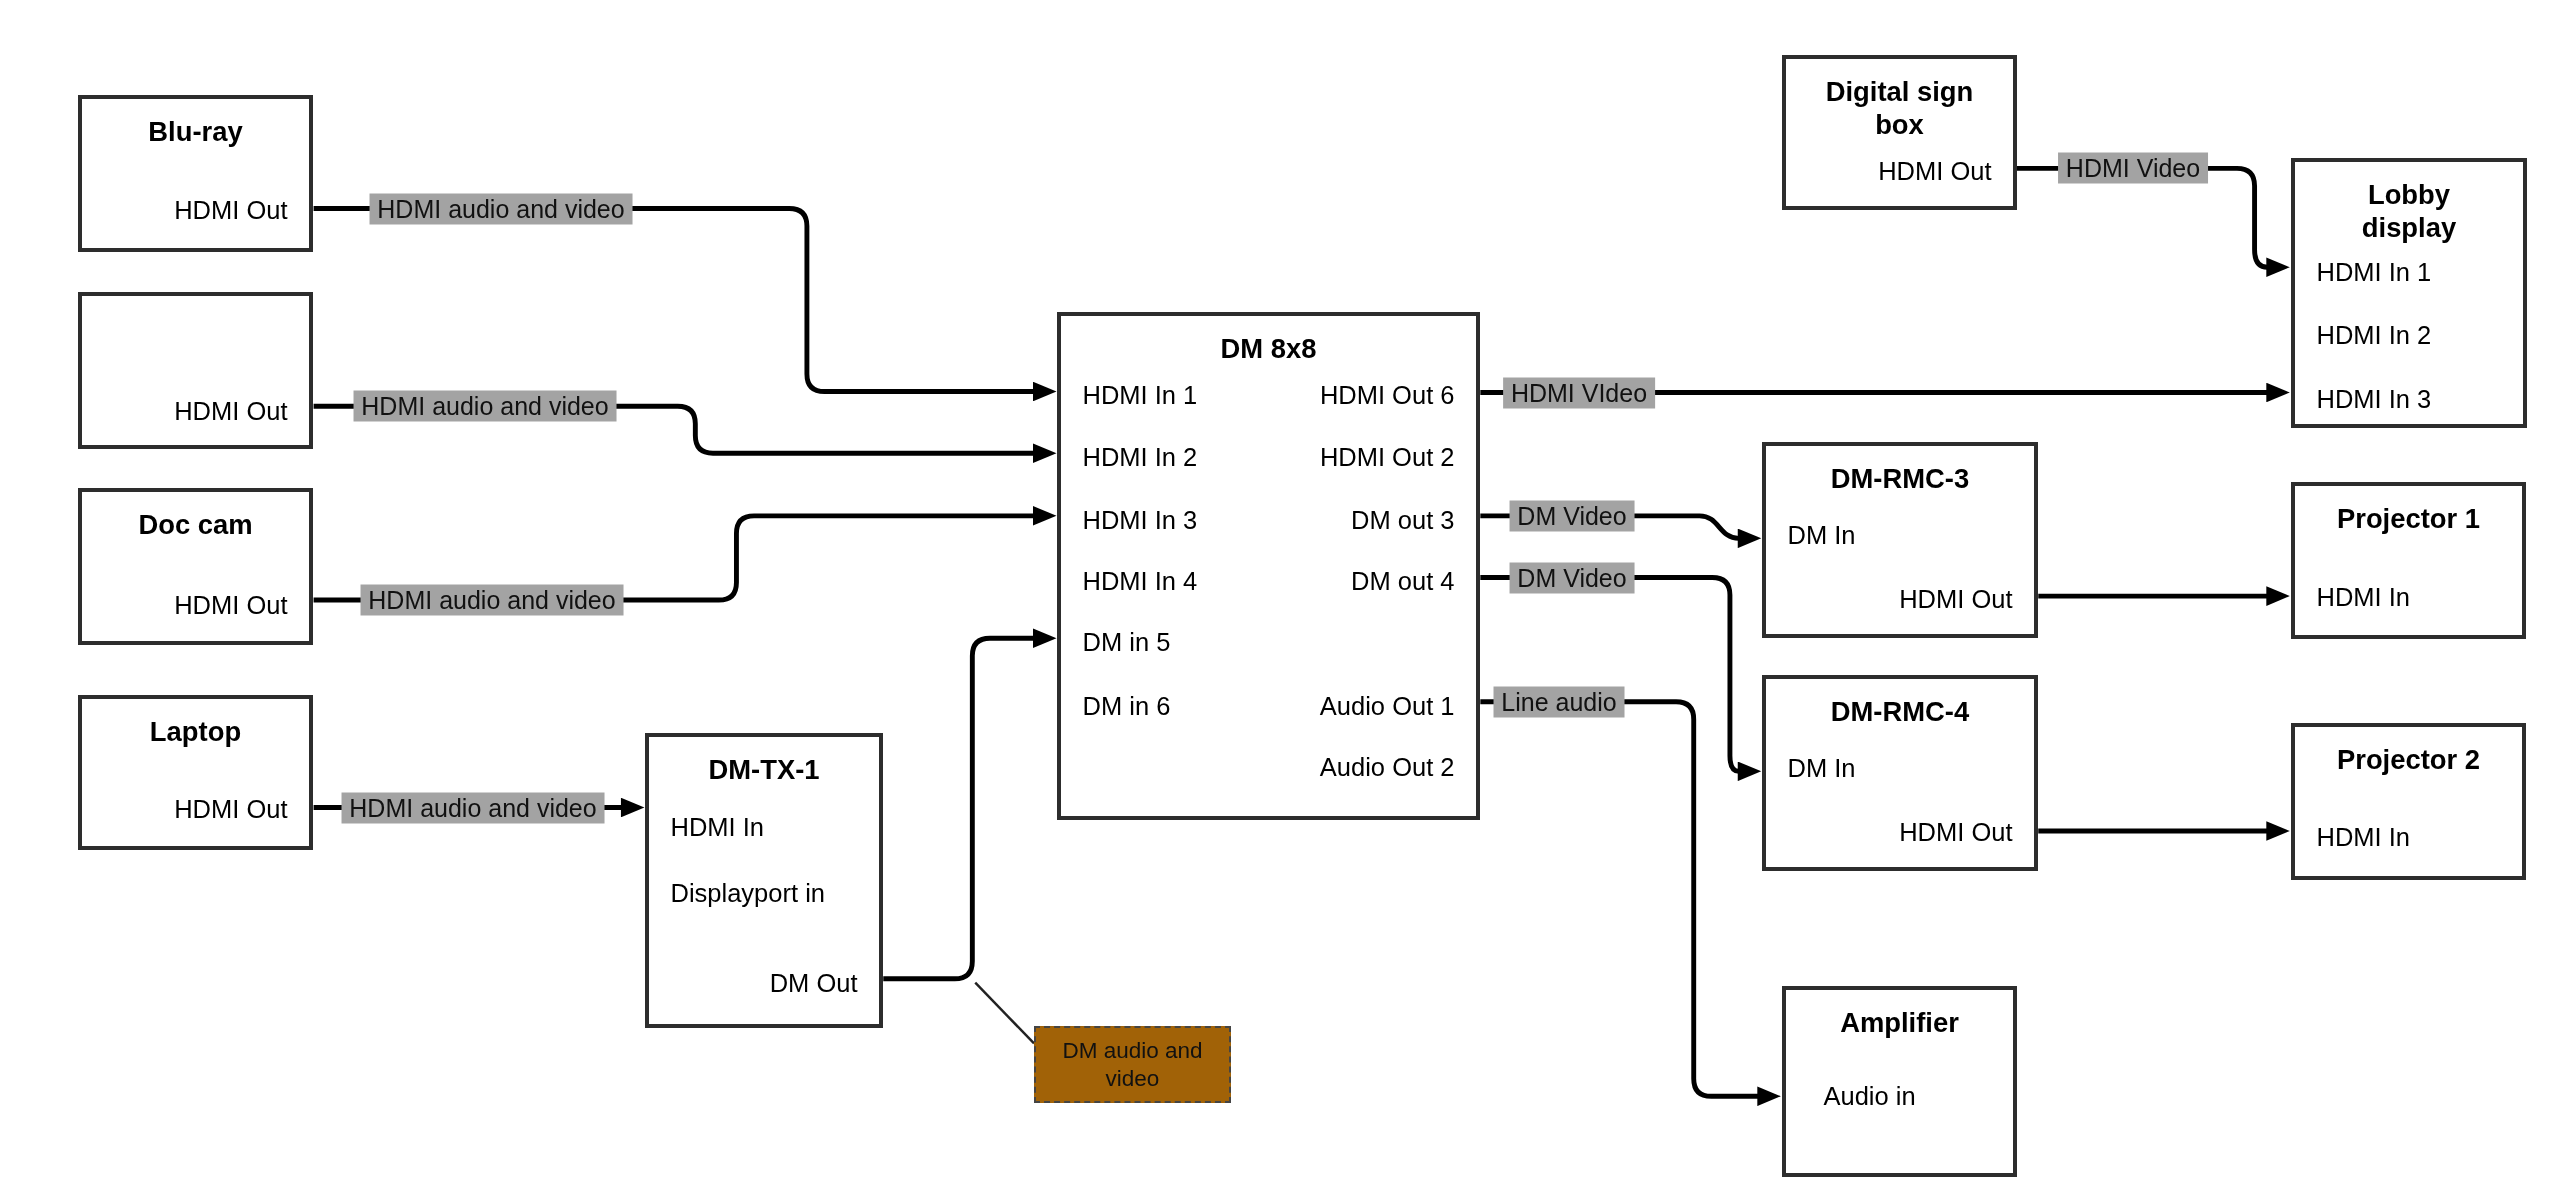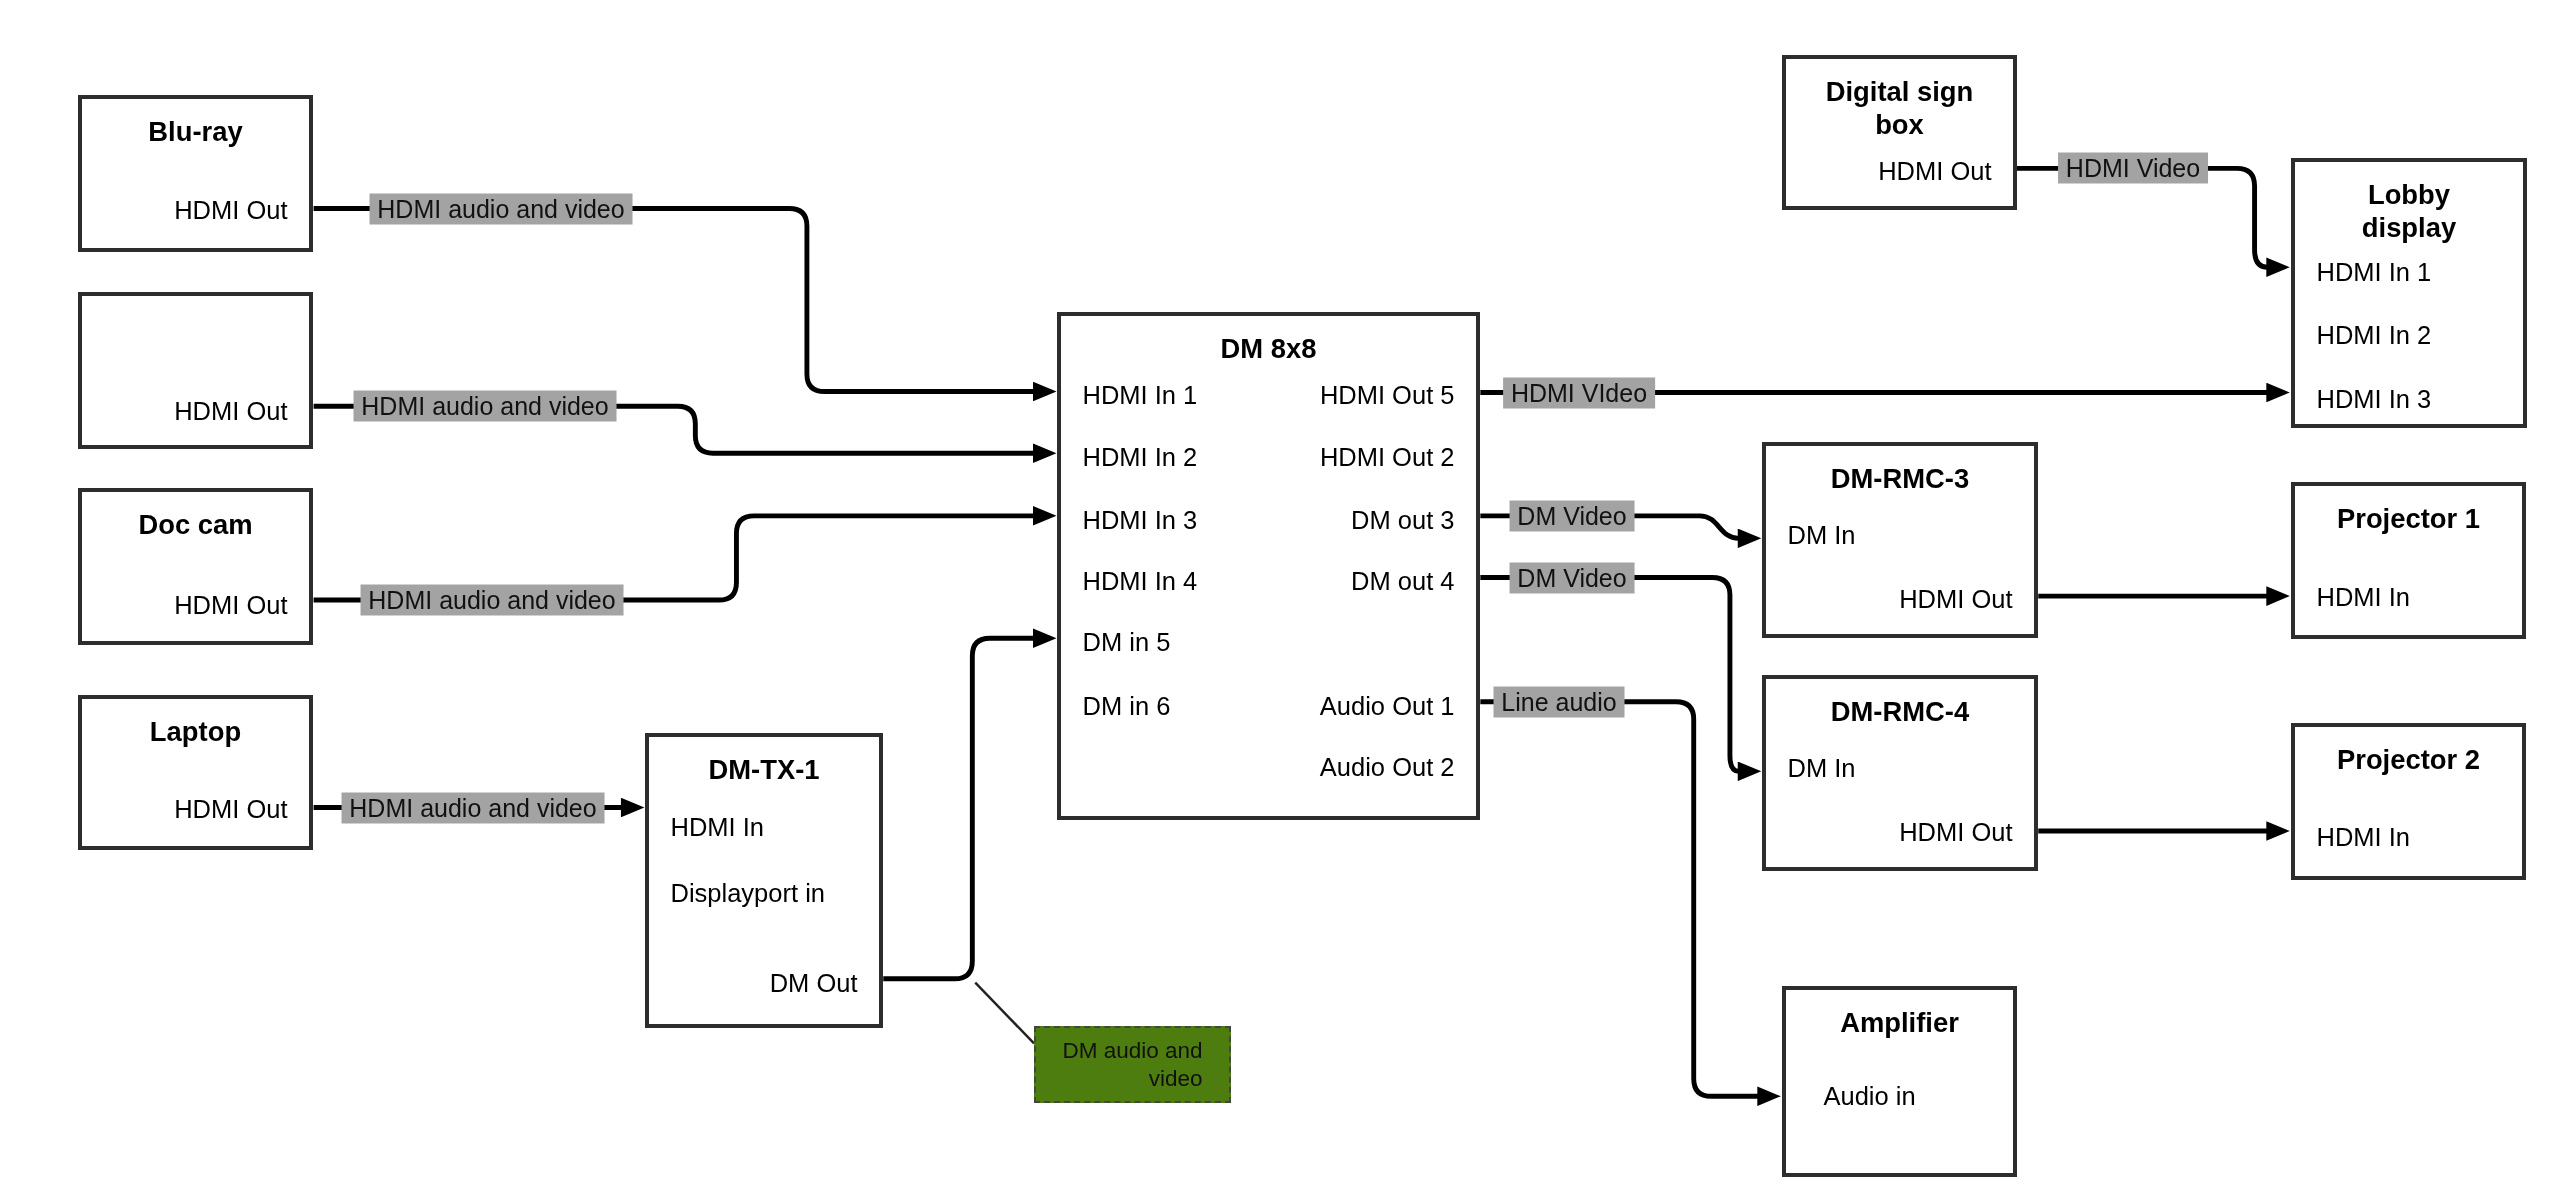--- a/index.html
+++ b/index.html
@@ -7,22 +7,22 @@
           font-family:"Liberation Sans","DejaVu Sans",sans-serif;color:#000;}
   .node{position:absolute;background:#fff;border:4.9px solid #2d2d2d;box-sizing:border-box;}
   .node-title{margin:15.7px 5.9px 0 5.9px;text-align:center;font-size:27.4px;font-weight:700;
               line-height:33px;white-space:pre-line;color:#000;}
   .port{position:absolute;font-size:25.5px;line-height:29px;white-space:nowrap;color:#000000;
         transform:translateY(-50%);}
   .port.left{left:21.5px;}
   .port.right{right:21.5px;text-align:right;}
   .edge-label{position:absolute;transform:translate(-50%,-50%);background:#a3a3a3;
               padding:1px 7.8px;font-size:25px;line-height:29px;white-space:nowrap;color:#111;}
-  .callout{position:absolute;border:2px dashed #444;background:#4d7c0f;box-sizing:border-box;
-           display:flex;align-items:center;justify-content:center;text-align:right;
+  .callout{position:absolute;border:2px dashed #444;background:#a16207;box-sizing:border-box;
+           display:flex;align-items:center;justify-content:center;text-align:center;
            font-size:22.5px;line-height:27.4px;white-space:pre-line;color:#111;}
   svg.wires{position:absolute;left:0;top:0;}
   svg.wires path.wire{fill:none;stroke:#000;stroke-width:5;}
   svg.wires path.leader{fill:none;stroke:#222;stroke-width:2.5;}
 </style>
 </head>
 <body>
 
 <div class="canvas">
   <svg class="wires" width="2576" height="1201" viewBox="0 0 2631 1227">
@@ -70,21 +70,21 @@
         <div class="port right" style="top: 246px;">DM Out</div>
       </div>
       <div class="node" style="left: 1057px; top: 312px; width: 423px; height: 508px;">
         <div class="node-title">DM 8x8</div>
         <div class="port left" style="top: 79px;">HDMI In 1</div>
         <div class="port left" style="top: 141px;">HDMI In 2</div>
         <div class="port left" style="top: 204px;">HDMI In 3</div>
         <div class="port left" style="top: 265px;">HDMI In 4</div>
         <div class="port left" style="top: 326px;">DM in 5</div>
         <div class="port left" style="top: 390px;">DM in 6</div>
-        <div class="port right" style="top: 79px;">HDMI Out 5</div>
+        <div class="port right" style="top: 79px;">HDMI Out 6</div>
         <div class="port right" style="top: 141px;">HDMI Out 2</div>
         <div class="port right" style="top: 204px;">DM out 3</div>
         <div class="port right" style="top: 265px;">DM out 4</div>
         <div class="port right" style="top: 390px;">Audio Out 1</div>
         <div class="port right" style="top: 451px;">Audio Out 2</div>
       </div>
       <div class="node" style="left: 1782px; top: 55px; width: 235px; height: 155px;">
         <div class="node-title">Digital sign
 box</div>
         <div class="port right" style="top: 112px;">HDMI Out</div>

